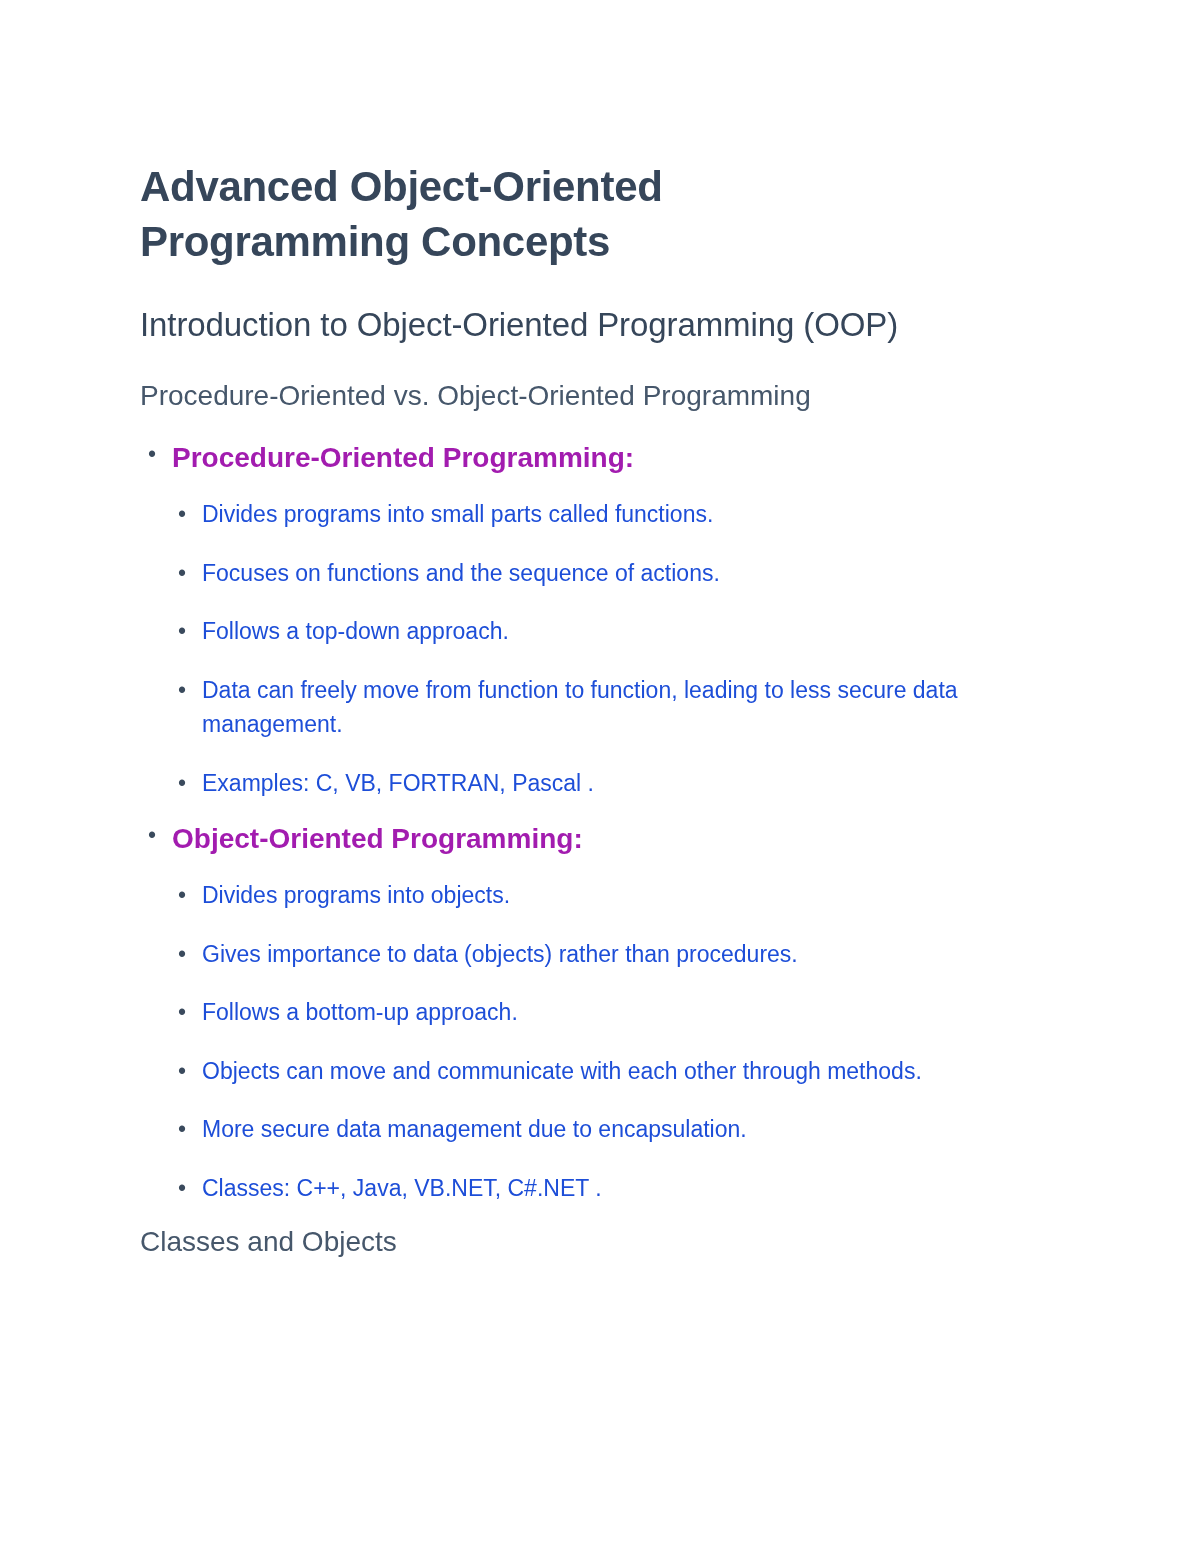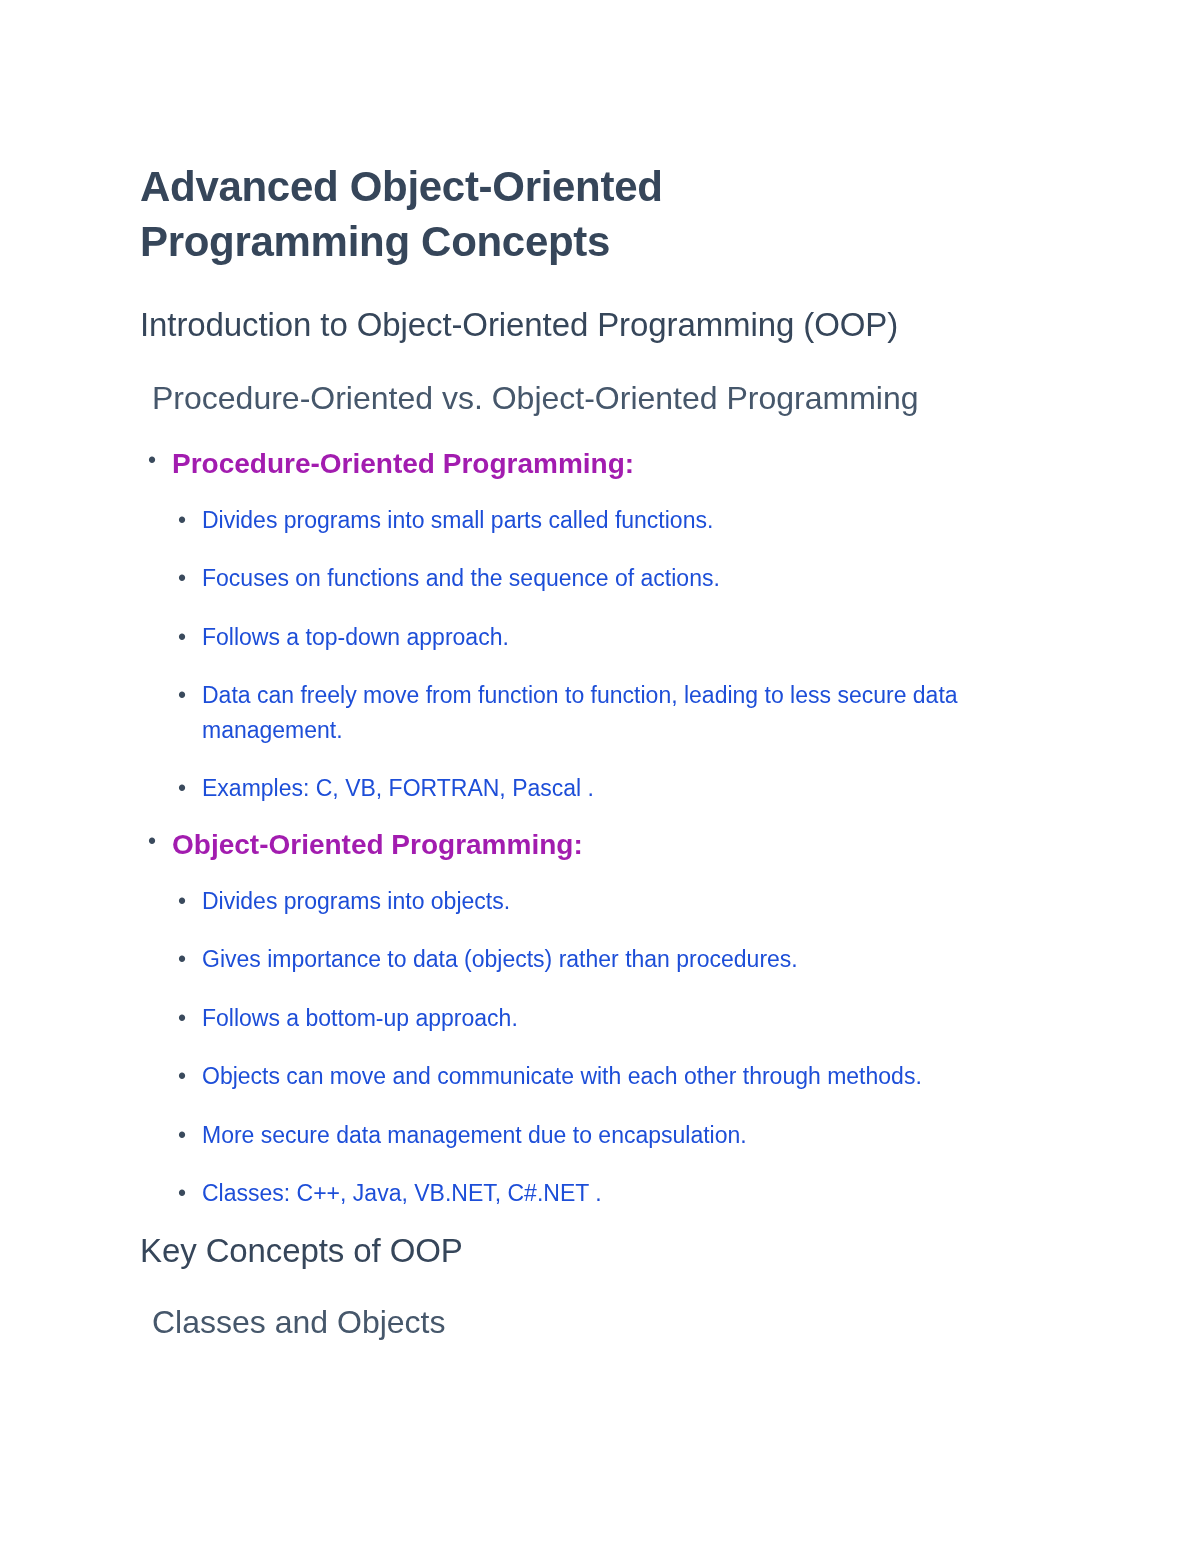--- a/index.html
+++ b/index.html
@@ -45,24 +45,24 @@
     letter-spacing: -0.1px;
     margin: 0 0 30px 0;
     color: #36465a;
   }
 
   h2.section-heading.tight {
     margin: 14px 0 28px 0;
   }
 
   h3.sub-heading {
-    font-size: 32px;
+    font-size: 28px;
     font-weight: normal;
     line-height: 1.35;
-    margin: 0 0 22px 12px;
+    margin: 0 0 22px 0;
     color: #46576b;
   }
 
   ul.lvl1 {
     list-style: none;
     margin: 0 0 0 0;
     padding: 0;
   }
   ul.lvl1 > li.item-l1 {
     position: relative;
@@ -183,18 +183,17 @@
           </li>
           <li class="item-l2">
             <span class="marker">•</span>
             <span class="l2-text">Classes: C++, Java, VB.NET, C#.NET .</span>
           </li>
         </ul>
       </li>
 
     </ul>
 
-    <h2 class="section-heading tight">Key Concepts of OOP</h2>
 
     <h3 class="sub-heading">Classes and Objects</h3>
 
   </div>
 </div>
 
 </body></html>

